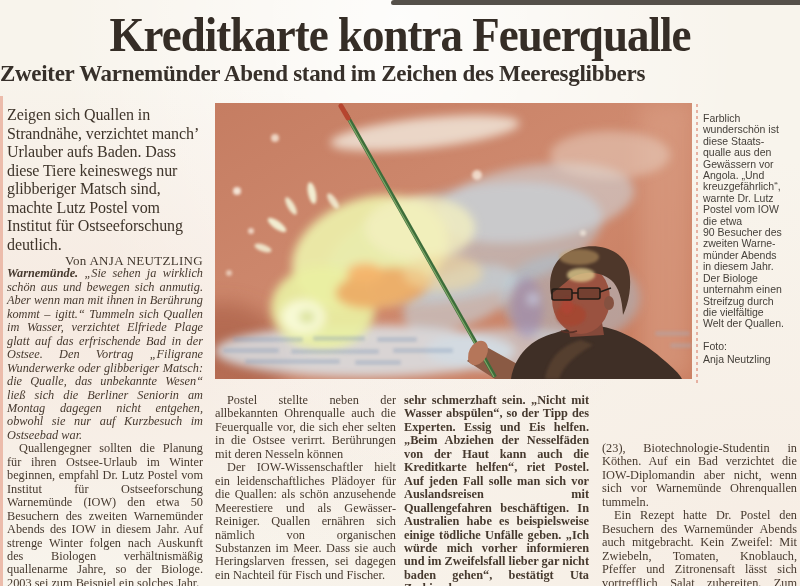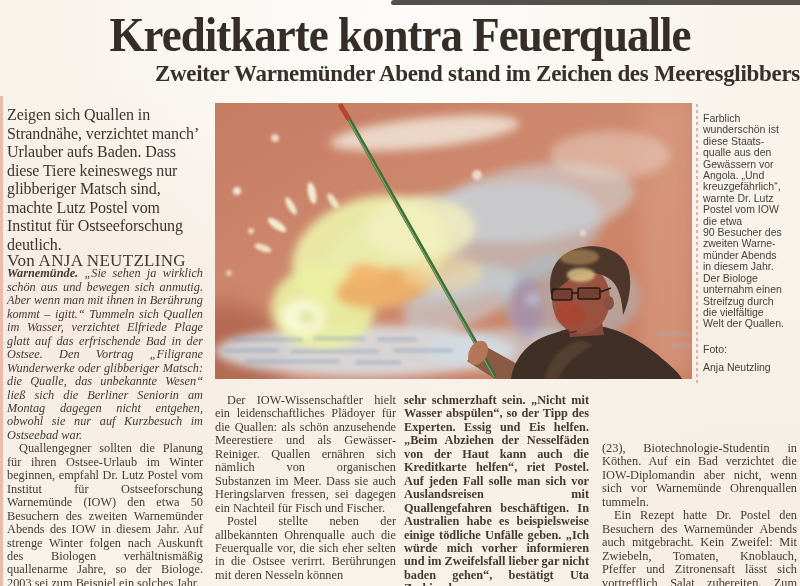--- a/index.html
+++ b/index.html
@@ -19,59 +19,59 @@
   .scan-strip { left:391px; top:0; width:409px; height:5px; background:#55504a; border-radius:3px 0 0 2px; }
   .left-edge-line { left:0; top:96px; width:3px; height:490px; background:#ecbcab; }
 
   .headline {
     left:0; top:9px; width:800px; text-align:center;
     font-size:45px; font-weight:bold; color:#352d26;
     letter-spacing:-1px; transform:scaleY(1.06);
     white-space:nowrap;
   }
   .subhead {
-    left:0; top:61px; width:800px; text-align:right;
+    left:0; top:61px; width:800px; text-align:left;
     font-size:23px; font-weight:bold; color:#37302a; letter-spacing:-.3px;
     white-space:nowrap;
   }
 
   .col { font-size:12.3px; line-height:13.45px; text-align:justify; color:#46392e;
          text-justify:inter-word; hyphens:auto; }
   .col p { margin:0; }
   .indent { text-indent:12px; }
 
   .col1 { left:7px;   top:106px;  width:196px; }
   .col2 { left:215px; top:394px; width:181px; height:192px; overflow:hidden; }
   .col3 { left:404px; top:394px; width:185px; height:192px; overflow:hidden;font-weight:bold; }
   .col4 { left:602px; top:394px; width:195px; height:192px; overflow:hidden;margin-top:48px; }
 
   .lead {
     font-size:16px; line-height:18.5px; text-align:left; color:#3e342a;
     hyphens:auto; letter-spacing:-.1px;
   }
-  .byline { margin-top:9px; text-align:left; font-size:17px; letter-spacing:.3px; color:#40362c; }
+  .byline { margin-top:9px; text-align:right; font-size:13px; letter-spacing:.3px; color:#40362c; }
   .opening { margin-top:11px;font-style:italic; }
   .dateline { font-weight:bold; }
 
   .photo-box { left:215px; top:103px; width:477px; height:276px; background:#c98168; overflow:hidden; }
 
   .caption-rule {
     left:696px; top:104px; width:2px; height:280px;
     background:repeating-linear-gradient(to bottom, #e6b1a2 0 3px, transparent 3px 6px);
   }
   .caption {
     left:703px; top:113px; width:95px;
     font-family:"Liberation Sans", sans-serif;
     font-size:10.5px; line-height:11.4px; color:#45403a;
     white-space:pre-line;
   }
   .credit {
     left:703px; top:340px; width:95px;
     font-family:"Liberation Sans", sans-serif;
-    font-size:10.5px; line-height:18px; color:#45403a;
+    font-size:10.5px; line-height:13px; color:#45403a;
     white-space:pre-line;
   }
 </style>
 </head>
 <body>
 
 <div class="abs scan-strip"></div>
 <div class="abs left-edge-line"></div>
 
 <h1 class="abs headline">Kreditkarte kontra Feuerqualle</h1>
@@ -214,22 +214,22 @@
 in diesem Jahr.
 Der Biologe
 unternahm einen
 Streifzug durch
 die vielfältige
 Welt der Quallen.</div>
 <div class="abs credit">Foto:
 Anja Neutzling</div>
 
 <div class="abs col col2">
+  <p class="indent">Postel stellte neben der allbekannten Ohrenqualle auch die Feuerqualle vor, die sich eher selten in die Ostsee verirrt. Berührungen mit deren Nesseln können</p>
   <p class="indent">Der IOW-Wissenschaftler hielt ein leidenschaftliches Plädoyer für die Quallen: als schön anzusehende Meerestiere und als Gewässer-Reiniger. Quallen ernähren sich nämlich von organischen Substanzen im Meer. Dass sie auch Heringslarven fressen, sei dagegen ein Nachteil für Fisch und Fischer.</p>
-  <p class="indent">Postel stellte neben der allbekannten Ohrenqualle auch die Feuerqualle vor, die sich eher selten in die Ostsee verirrt. Berührungen mit deren Nesseln können</p>
 </div>
 
 <div class="abs col col3">
   <p>sehr schmerzhaft sein. „Nicht mit Wasser abspülen“, so der Tipp des Experten. Essig und Eis helfen. „Beim Abziehen der Nesselfäden von der Haut kann auch die Kreditkarte helfen“, riet Postel. Auf jeden Fall solle man sich vor Auslandsreisen mit Quallengefahren beschäftigen. In Australien habe es beispielsweise einige tödliche Unfälle geben. „Ich würde mich vorher informieren und im Zweifelsfall lieber gar nicht baden gehen“, bestätigt Uta Zschiesche</p>
 </div>
 
 <div class="abs col col4">
   <p>(23), Biotechnologie-Studentin in Köthen. Auf ein Bad verzichtet die IOW-Diplomandin aber nicht, wenn sich vor Warnemünde Ohrenquallen tummeln.</p>
   <p class="indent">Ein Rezept hatte Dr. Postel den Besuchern des Warnemünder Abends auch mitgebracht. Kein Zweifel: Mit Zwiebeln, Tomaten, Knoblauch, Pfeffer und Zitronensaft lässt sich vortrefflich Salat zubereiten. Zum Beispiel mit einem Kilogramm der großen, tropischen Qualle Cassiopea. Igitt!</p>
 </div>

